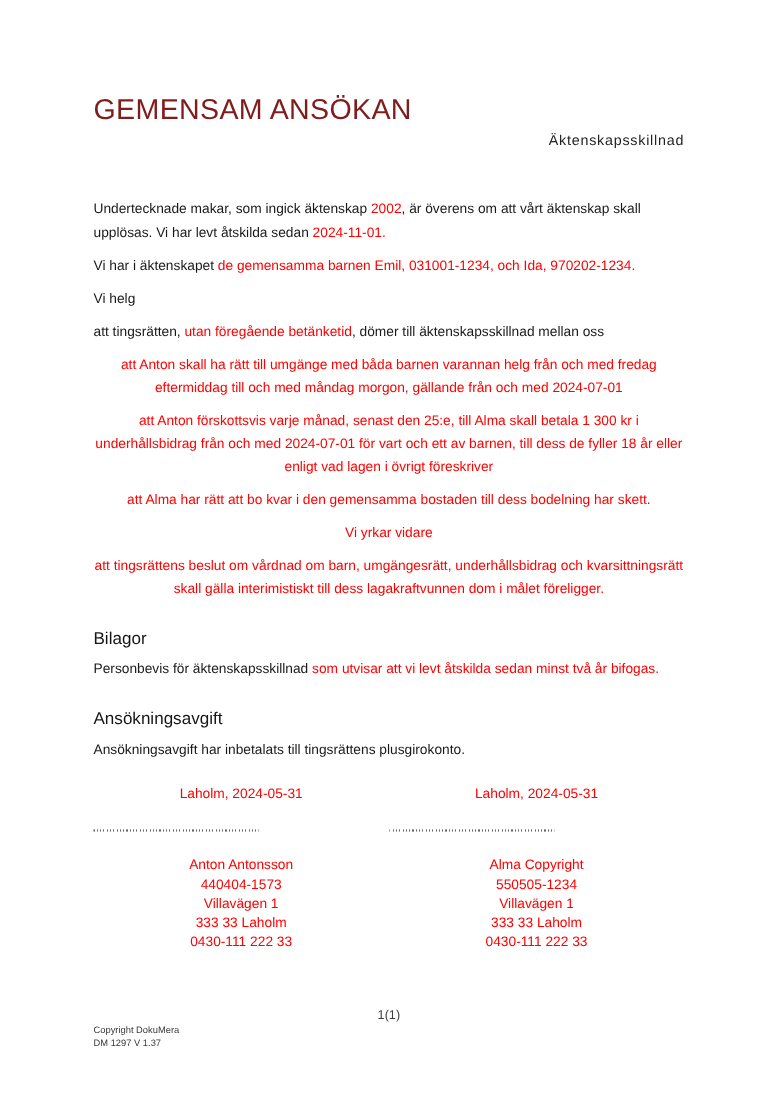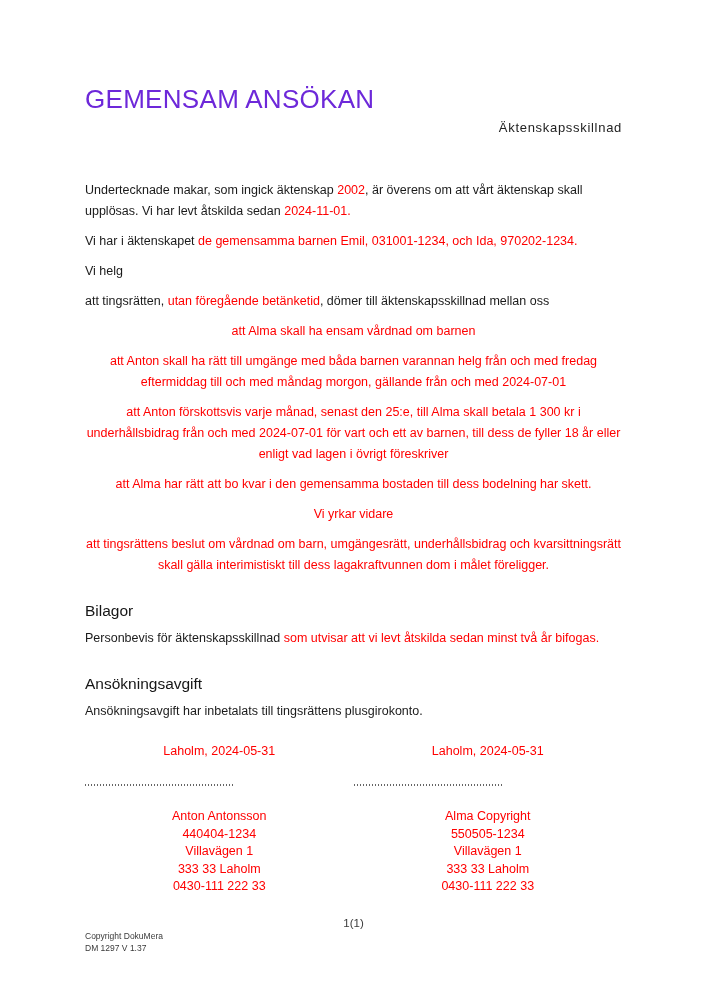--- a/index.html
+++ b/index.html
@@ -9,21 +9,21 @@
     background:#ffffff;
     font-family:"Liberation Sans", sans-serif;
     color:var(--ink);
     position:relative;
     overflow:hidden;
   }
   .content { position:absolute; left:85px; top:0; width:537px; }
   .doc-title {
     margin:84px 0 0 0;
     font-size:26px; font-weight:400; letter-spacing:0.3px;
-    color:#6d28d9; line-height:30px;
+    color:#7f1d1d; line-height:30px;
   }
   .doc-subtitle {
     margin:6px 0 0 0;
     font-size:13px; letter-spacing:0.7px; color:#222;text-align:right;
   }
   .bodytext { margin-top:45px; }
   .bodytext p { font-size:12.5px; line-height:21px; margin:0 0 9px 0; }
   .red { color:var(--red);text-align:center; }
   h2.section-heading {
     font-size:15.5px; font-weight:400; color:#161616;
@@ -58,21 +58,20 @@
   <div class="bodytext">
 
     <p><span>Undertecknade makar, som ingick äktenskap </span><span class="red">2002</span><span>, är överens om att vårt äktenskap skall upplösas. Vi har levt åtskilda sedan </span><span class="red">2024-11-01.</span></p>
 
     <p><span>Vi har i äktenskapet </span><span class="red">de gemensamma barnen Emil, 031001-1234, och Ida, 970202-1234.</span></p>
 
     <p>Vi helg</p>
 
     <p><span>att tingsrätten, </span><span class="red">utan föregående betänketid</span><span>, dömer till äktenskapsskillnad mellan oss</span></p>
 
-    <p class="red">att Alma skall ha ensam vårdnad om barnen</p>
 
     <p class="red">att Anton skall ha rätt till umgänge med båda barnen varannan helg från och med fredag eftermiddag till och med måndag morgon, gällande från och med 2024-07-01</p>
 
     <p class="red">att Anton förskottsvis varje månad, senast den 25:e, till Alma skall betala 1 300 kr i underhållsbidrag från och med 2024-07-01 för vart och ett av barnen, till dess de fyller 18 år eller enligt vad lagen i övrigt föreskriver</p>
 
     <p class="red">att Alma har rätt att bo kvar i den gemensamma bostaden till dess bodelning har skett.</p>
 
     <p class="red">Vi yrkar vidare</p>
 
     <p class="red">att tingsrättens beslut om vårdnad om barn, umgängesrätt, underhållsbidrag och kvarsittningsrätt skall gälla interimistiskt till dess lagakraftvunnen dom i målet föreligger.</p>
@@ -85,21 +84,21 @@
 
     <p>Ansökningsavgift har inbetalats till tingsrättens plusgirokonto.</p>
 
     <div class="sig-section">
 
       <div class="sig-col">
         <p class="place-date red">Laholm, 2024-05-31</p>
         <div class="dotted-line"></div>
         <div class="sig-lines red">
           <div>Anton Antonsson</div>
-          <div>440404-1234</div>
+          <div>440404-1573</div>
           <div>Villavägen 1</div>
           <div>333 33 Laholm</div>
           <div>0430-111 222 33</div>
         </div>
       </div>
 
       <div class="sig-col">
         <p class="place-date red">Laholm, 2024-05-31</p>
         <div class="dotted-line"></div>
         <div class="sig-lines red">

